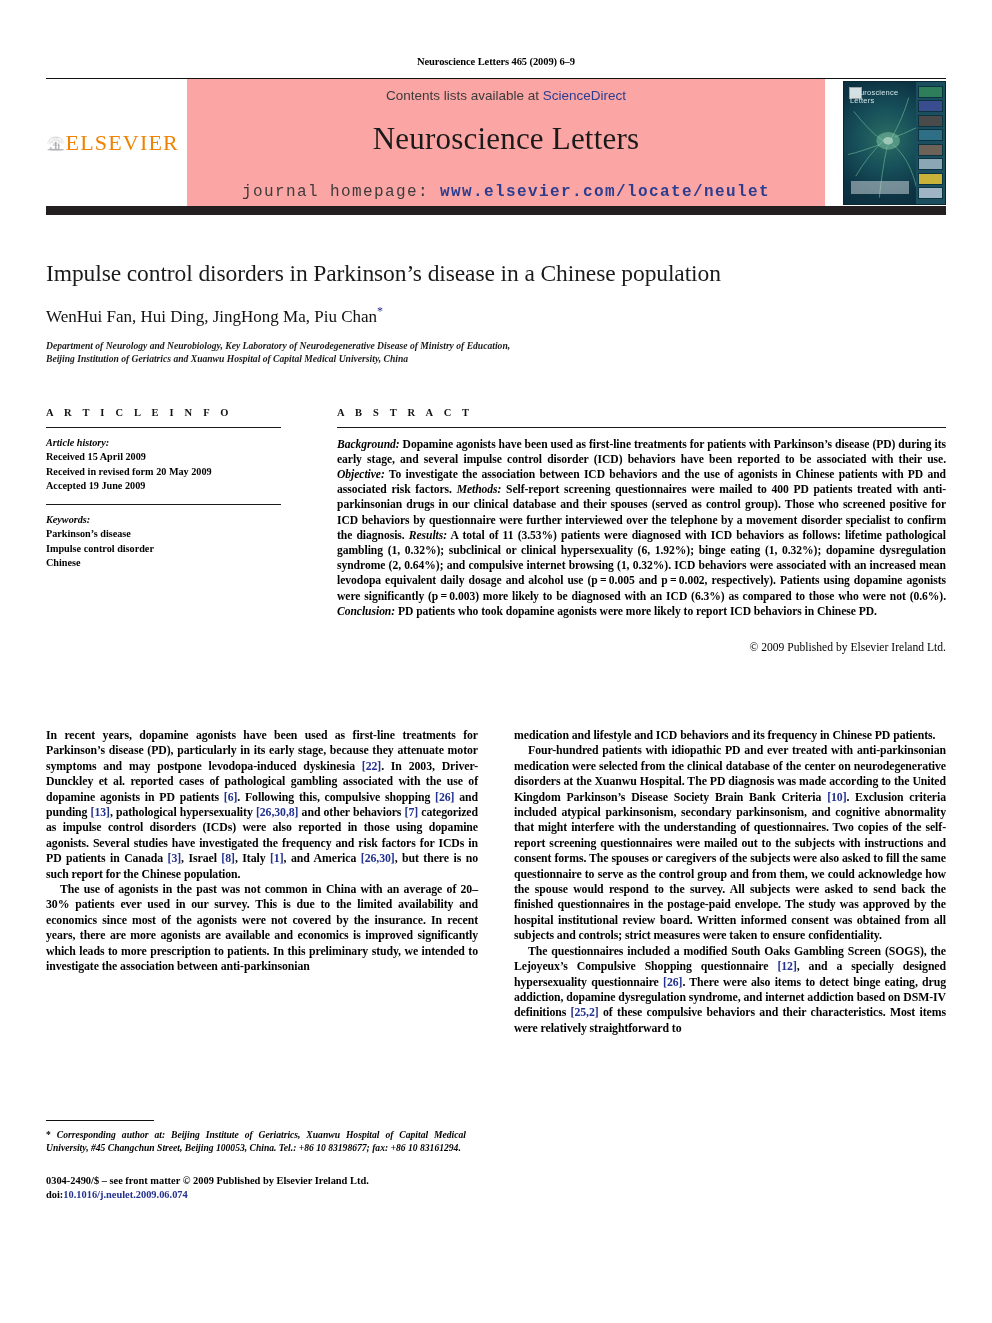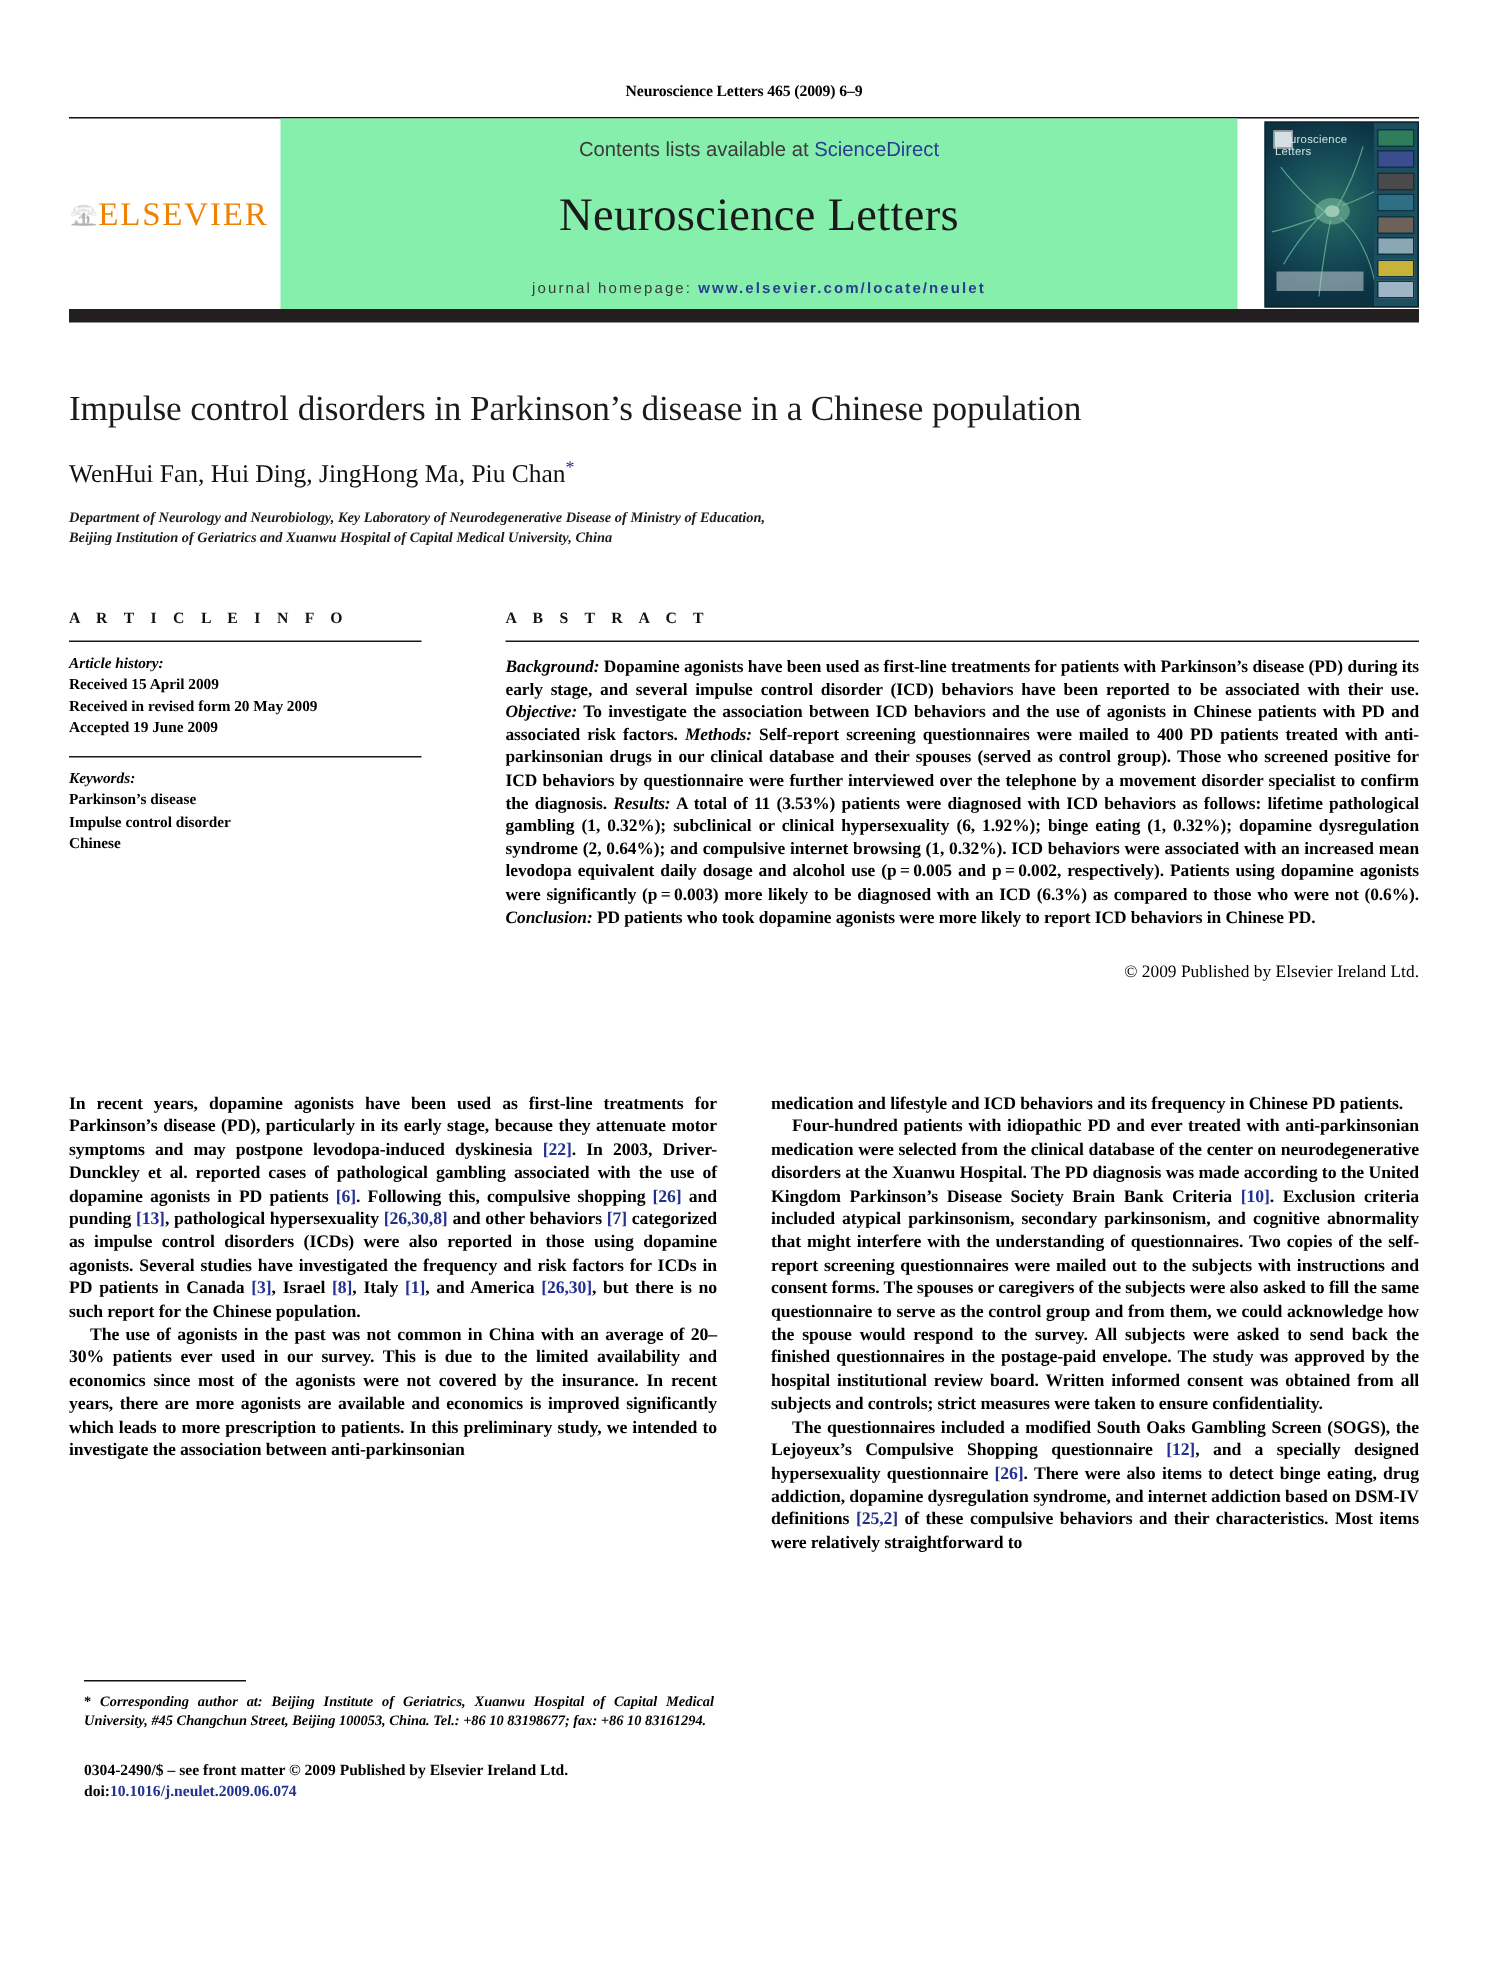--- a/index.html
+++ b/index.html
@@ -56,21 +56,21 @@
   .elsevier-word {
     font-family: "Liberation Serif", serif;
     font-size: 22px;
     letter-spacing: 1.2px;
     color: #ef8200;
     font-weight: normal;
     margin-top: -2px;
   }
   .masthead-center {
     flex: 1 1 auto;
-    background: #86efac;
+    background: #fca5a5;
     display: flex;
     flex-direction: column;
     align-items: center;
     justify-content: center;
     margin: 0 8px;
   }
   .contents-line {
     font-family: "Liberation Sans", sans-serif;
     font-size: 13.5px;
     color: #3b3b3b;
@@ -80,22 +80,22 @@
     color: #2a3d8f;
   }
   .journal-title {
     font-family: "Liberation Serif", serif;
     font-size: 31px;
     color: #1a1a1a;
     margin-top: 18px;
     letter-spacing: 0.2px;
   }
   .homepage-line {
-    font-family: Liberation Sans, sans-serif;
-    font-size: 10px;
+    font-family: Liberation Mono, monospace;
+    font-size: 16px;
     letter-spacing: 1.4px;
     color: #3b3b3b;
     margin-top: 26px;
   }
   .homepage-line .url {
     color: #2a3d8f;
     font-weight: bold;
   }
   .masthead-right {
     width: 113px;
@@ -259,21 +259,21 @@
     font-weight: bold;
     letter-spacing: -0.08px;
   }
   .body-col p { margin: 0; text-indent: 0; font-family: Liberation Serif, serif; }
   .body-col p + p { text-indent: 14px; }
   .ref { color: #22308f; }
 
   
   .footnote-area {
     position: absolute;
-    left: 56px;
+    left: 46px;
     top: 1120px;
     width: 420px;
   }
   .foot-rule {
     width: 108px;
     border-top: 1.1px solid #111;
     margin-bottom: 7px;
   }
   .footnote {
     font-size: 9.6px;

